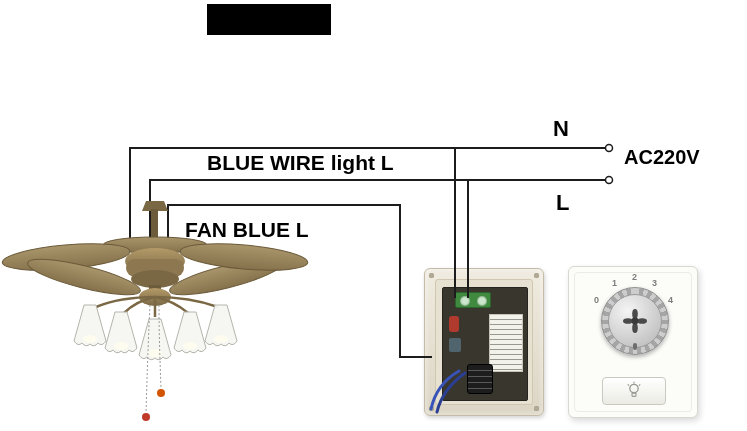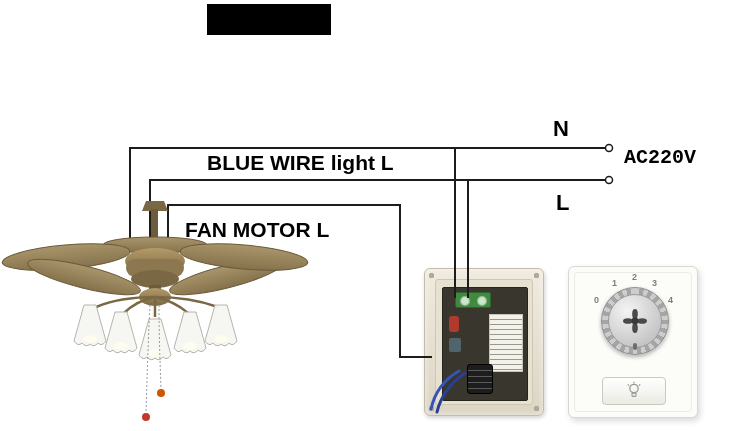--- a/index.html
+++ b/index.html
@@ -1,21 +1,21 @@
 <!DOCTYPE html>
 <html><head>
 <meta charset="utf-8">
 <style>
   * { margin:0; padding:0; box-sizing:border-box; }
   body { background:#ffffff; font-family:"Liberation Sans", sans-serif; }
   #canvas { position:relative; width:747px; height:431px; background:#ffffff; overflow:hidden; }
 
   .lbl { position:absolute; color:#000; font-weight:bold; white-space:nowrap; z-index:4; }
   #lbl-n        { left:553px; top:116px; font-size:22px; }
-  #lbl-supply   { left:624px; top:146px; font-size:20px;font-family:Liberation Mono, monospace; }
+  #lbl-supply   { left:624px; top:146px; font-size:20px; }
   #lbl-l        { left:556px; top:190px; font-size:22px; }
   #lbl-blue     { left:175px; top:151px; font-size:21px;margin-left:32px; }
   #lbl-fanmotor { left:185px; top:218px; font-size:21px; }
 
   #redacted-box { position:absolute; left:207px; top:4px; width:124px; height:31px; background:#000; z-index:4; }
 
   #wires { position:absolute; left:0; top:0; width:747px; height:431px; z-index:2; pointer-events:none; }
   #fan-svg { position:absolute; left:0; top:195px; width:330px; height:236px; z-index:3; }
 
   
@@ -67,21 +67,21 @@
 <body>
 
 <div id="canvas">
 
   <div id="redacted-box"></div>
 
   <div class="lbl" id="lbl-n">N</div>
   <div class="lbl" id="lbl-supply">AC220V</div>
   <div class="lbl" id="lbl-l">L</div>
   <div class="lbl" id="lbl-blue">BLUE WIRE light L</div>
-  <div class="lbl" id="lbl-fanmotor">FAN MOTOR L</div>
+  <div class="lbl" id="lbl-fanmotor">FAN BLUE L</div>
 
   <div id="receiver">
     <div class="screw" style="left:4px;top:4px;"></div>
     <div class="screw" style="right:4px;top:4px;"></div>
     <div class="screw" style="left:4px;bottom:4px;"></div>
     <div class="screw" style="right:4px;bottom:4px;"></div>
     <div class="recess"></div>
     <div id="pcb">
       <div id="terminal-block">
         <i class="t1"></i>

